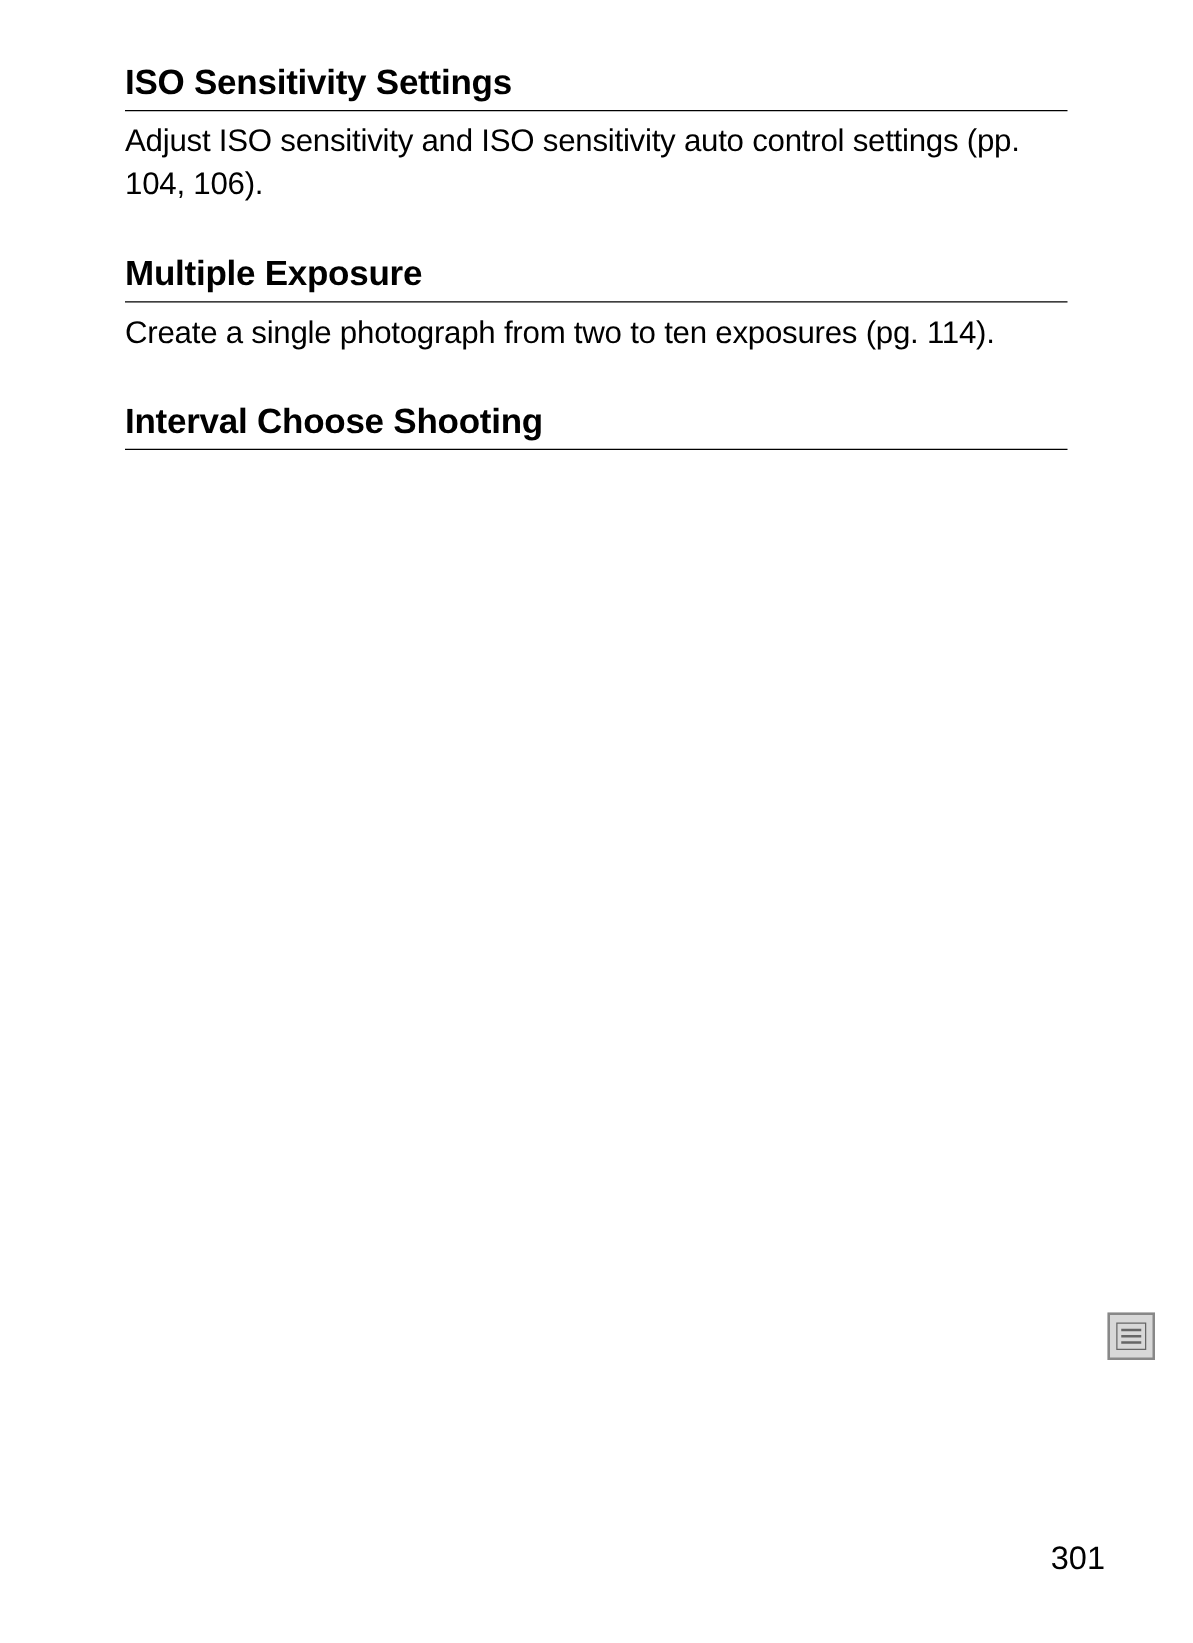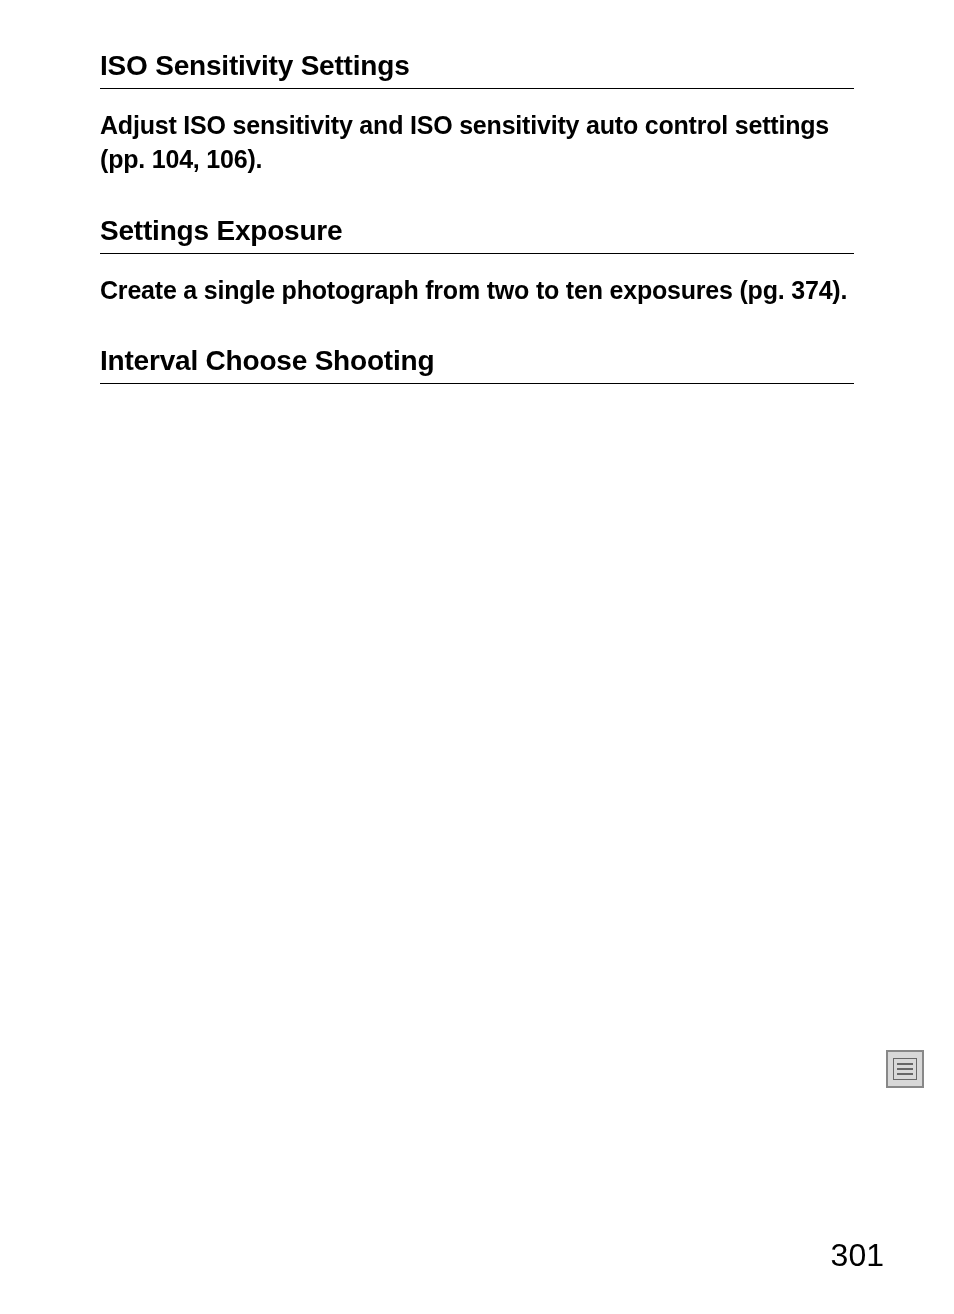--- a/index.html
+++ b/index.html
@@ -17,34 +17,34 @@
       padding: 50px 100px 60px 100px;
     }
     .section {
       margin-bottom: 38px;
     }
     .section-heading {
       font-size: 28px;
       font-weight: 700;
       border-bottom: 1.5px solid #000;
       padding-bottom: 6px;
-      margin-bottom: 20px;
+      margin-bottom: 8px;
       letter-spacing: -0.2px;
     }
     .section-body {
       font-size: 25px;
       line-height: 1.35;
-      font-weight: 700;
+      font-weight: 400;
       letter-spacing: -0.2px;
     }
     .page-number {
       position: absolute;
-      bottom: 40px;
+      bottom: 52px;
       right: 70px;
-      font-size: 32px;
+      font-size: 26px;
     }
     .side-icon {
       position: absolute;
       right: 30px;
       top: 1050px;
       width: 38px;
       height: 38px;
       border: 2px solid #888;
       background: #d8d8d8;
       display: flex;
@@ -74,22 +74,22 @@
 
 <div class="section">
   <h2 class="section-heading">ISO Sensitivity Settings</h2>
   <p class="section-body">Adjust ISO sensitivity and ISO sensitivity auto control settings (pp. 104, 106).</p>
 </div>
 
 <div class="section">
 </div>
 
 <div class="section">
-  <h2 class="section-heading">Settings Exposure</h2>
-  <p class="section-body">Create a single photograph from two to ten exposures (pg. 374).</p>
+  <h2 class="section-heading">Multiple Exposure</h2>
+  <p class="section-body">Create a single photograph from two to ten exposures (pg. 114).</p>
 </div>
 
 <div class="section">
   <h2 class="section-heading">Interval Choose Shooting</h2>
 </div>
 
 <div class="side-icon">
   <div class="side-icon-inner"></div>
 </div>
 

